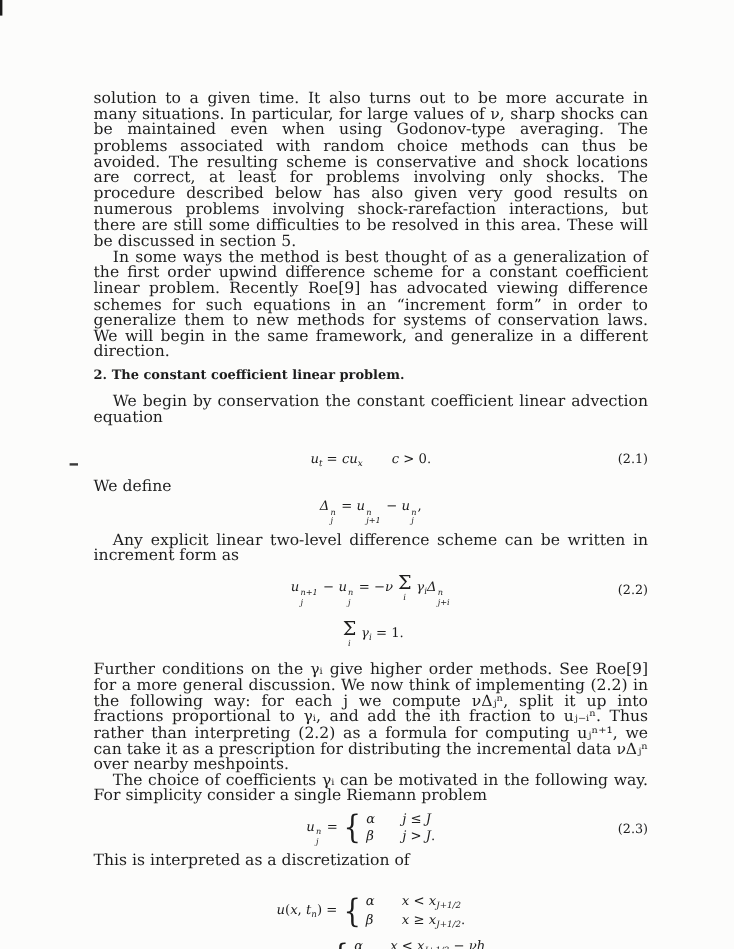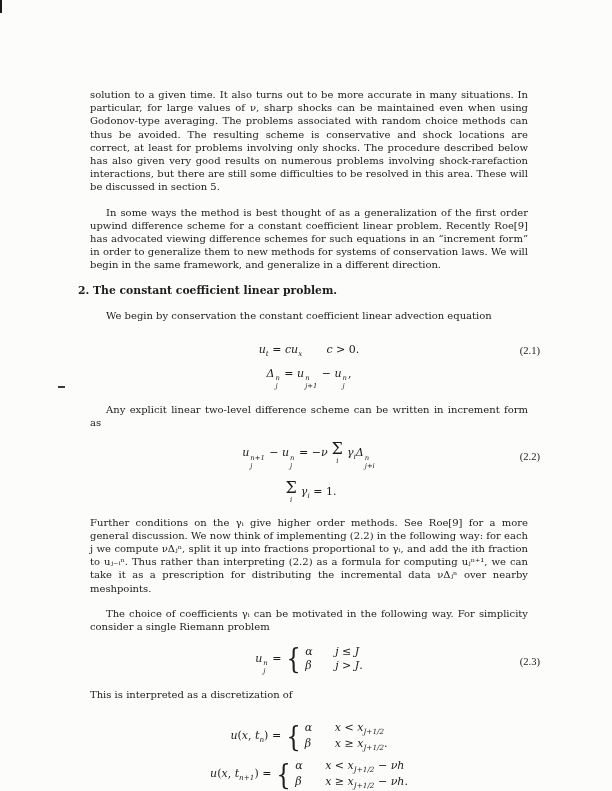--- a/index.html
+++ b/index.html
@@ -7,42 +7,42 @@
     position:relative;
     width:612px;height:791px;
     background:#fcfcfb;
     overflow:hidden;
     font-family:"DejaVu Serif", serif;
     color:#1c1c1c;
     box-sizing:border-box;
     padding:76px 72px 0 78px;
   }
   .body-text{
-    font-size:10px;
+    font-size:13px;
     line-height:13.2px;
     text-align:justify;
     text-align-last:left;
-    margin:12px;
+    margin:0;
   }
   .ind{text-indent:16px;}
   .heading{
     font-size:10.8px;
     font-weight:bold;
     margin:6px 0 9px 0;
   }
   
   .eq{
     position:relative;
     display:flex;
     justify-content:center;
     align-items:center;
     font-size:11px;
     min-height:16px;
   }
-  .eqno{position:absolute;right:0;top:50%;transform:translateY(-50%);font-size:10.6px;font-family:Liberation Serif, serif;}
+  .eqno{position:absolute;right:0;top:50%;transform:translateY(-50%);font-size:10.6px;}
   .mi{font-style:italic;}
   .mr{font-style:normal;}
   .msub{font-size:0.66em;vertical-align:-0.35em;font-style:italic;letter-spacing:0;}
   .mss{
     display:inline-flex;flex-direction:column;align-items:flex-start;
     font-size:0.62em;line-height:1.15;vertical-align:-0.52em;
     font-style:italic;margin-left:1px;margin-right:1px;
   }
   .msum{display:inline-flex;flex-direction:column;align-items:center;line-height:1;vertical-align:middle;margin:0 4px;}
   .sigma{font-size:16px;line-height:1;}
@@ -77,20 +77,21 @@
 
   <div class="heading">2. The constant coefficient linear problem.</div>
 
   <p class="body-text ind">We begin by conservation the constant coefficient linear advection equation</p>
 
   <div class="eq" style="margin:20px 0 8px 0;">
     <span><span class="mi">u</span><span class="msub">t</span><span class="mr"> = </span><span class="mi">cu</span><span class="msub">x</span><span class="mgap" style="width: 2.2em;"></span><span class="mi">c</span><span class="mr"> &gt; 0.</span></span>
     <span class="eqno">(2.1)</span>
   </div>
 
+  <p class="body-text">We define</p>
 
   <div class="defblock">
     <span class="deflines">
       <span class="defline"><span class="mi">Δ</span><span class="mss">
             <span class="">n</span>
             <span class="">j</span>
           </span><span class="mr"> = </span><span class="mi">u</span><span class="mss">
             <span class="">n</span>
             <span class="">j+1</span>
           </span><span class="mr"> − </span><span class="mi">u</span><span class="mss">

